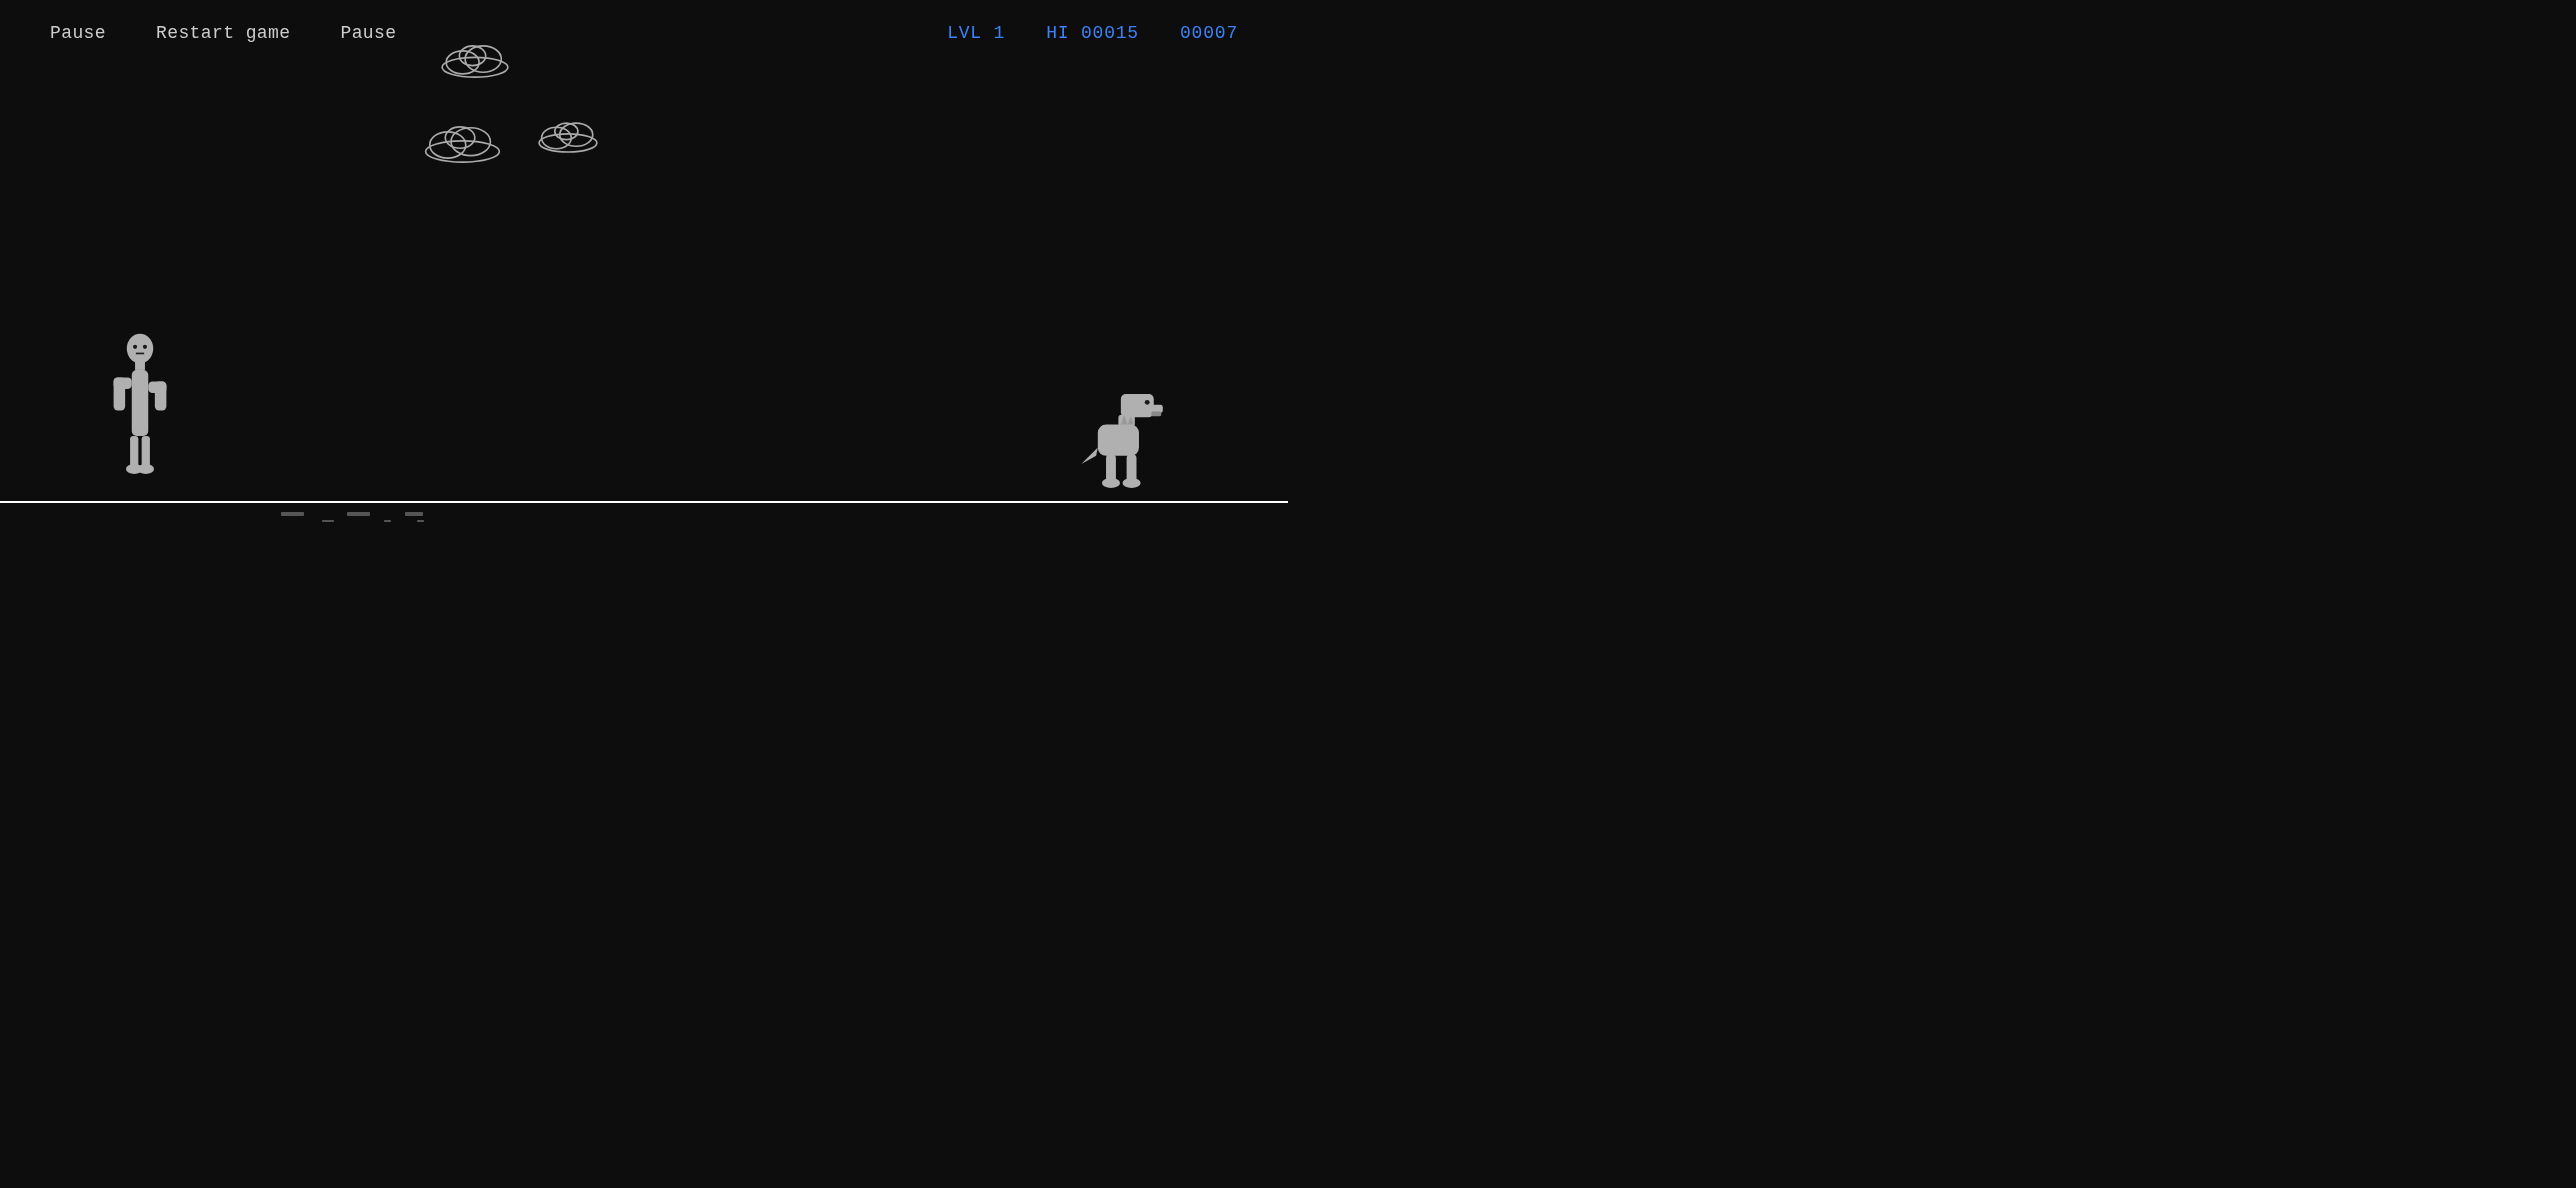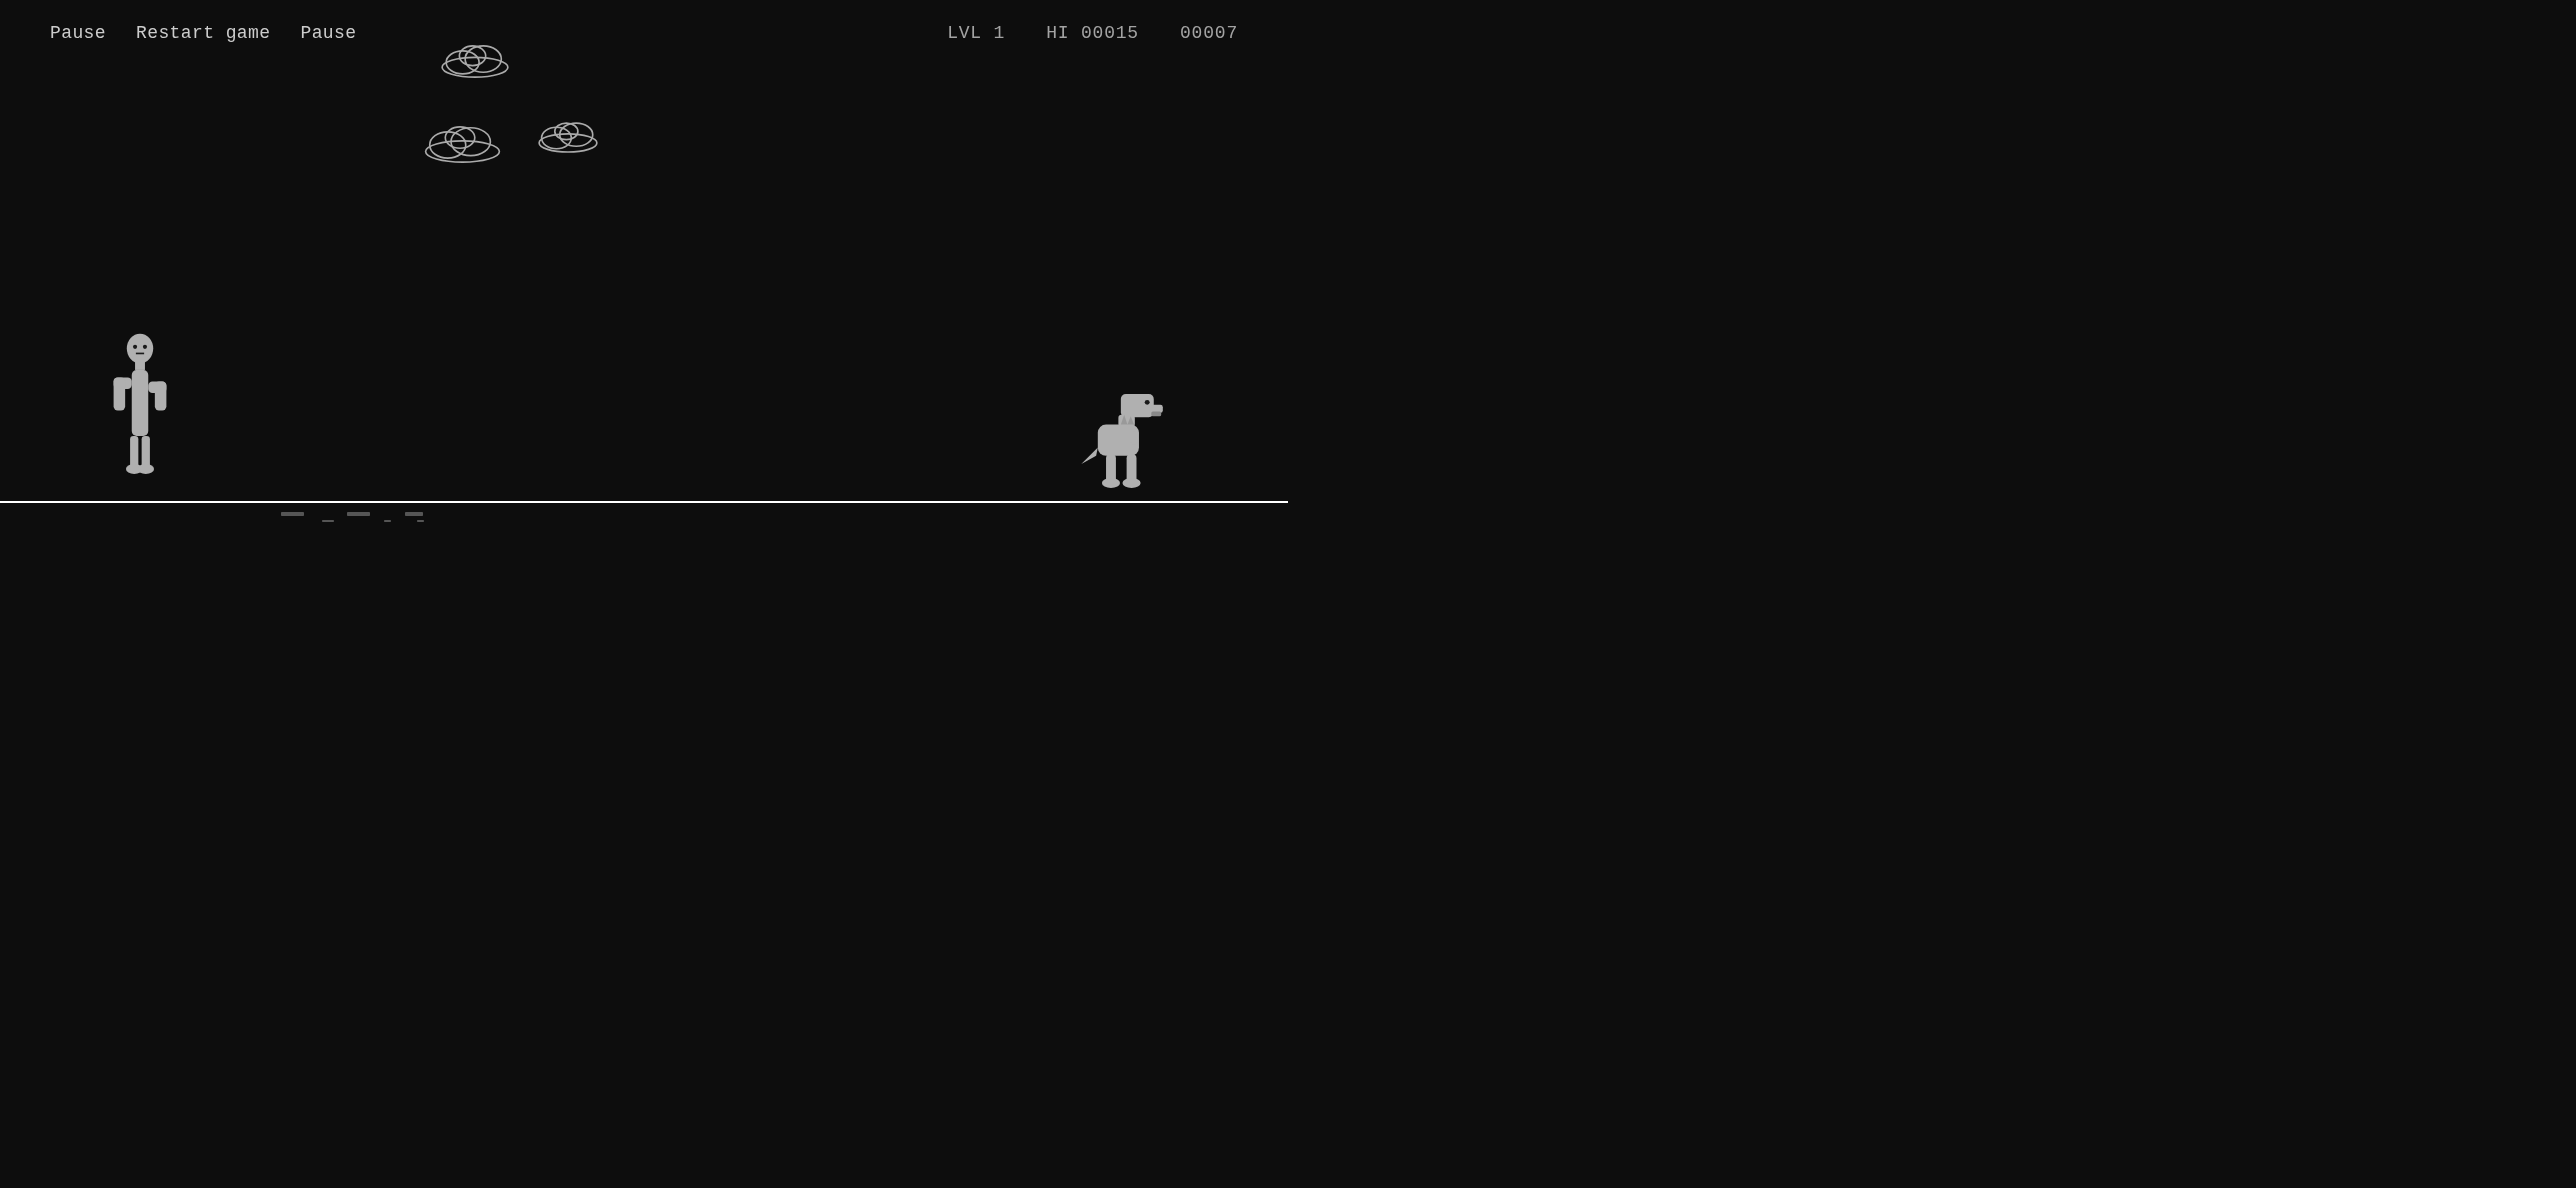--- a/index.html
+++ b/index.html
@@ -21,39 +21,39 @@
       left: 0;
       right: 0;
       display: flex;
       align-items: center;
       padding: 23px 50px;
       z-index: 10;
     }
 
     .nav-left {
       display: flex;
-      gap: 30px;
+      gap: 50px;
     }
 
     .nav-item {
       color: #ccc;
       font-size: 18px;
       cursor: pointer;
       letter-spacing: 0.4px;
     }
 
     .nav-right {
       margin-left: auto;
       display: flex;
       gap: 41px;
       align-items: center;
     }
 
     .nav-score {
-      color: #a3a3a3;
+      color: #3b82f6;
       font-size: 18px;
       letter-spacing: 0.8px;
     }
 
     
     .ground {
       position: absolute;
       bottom: 91px;
       left: 0;
       right: 0;

